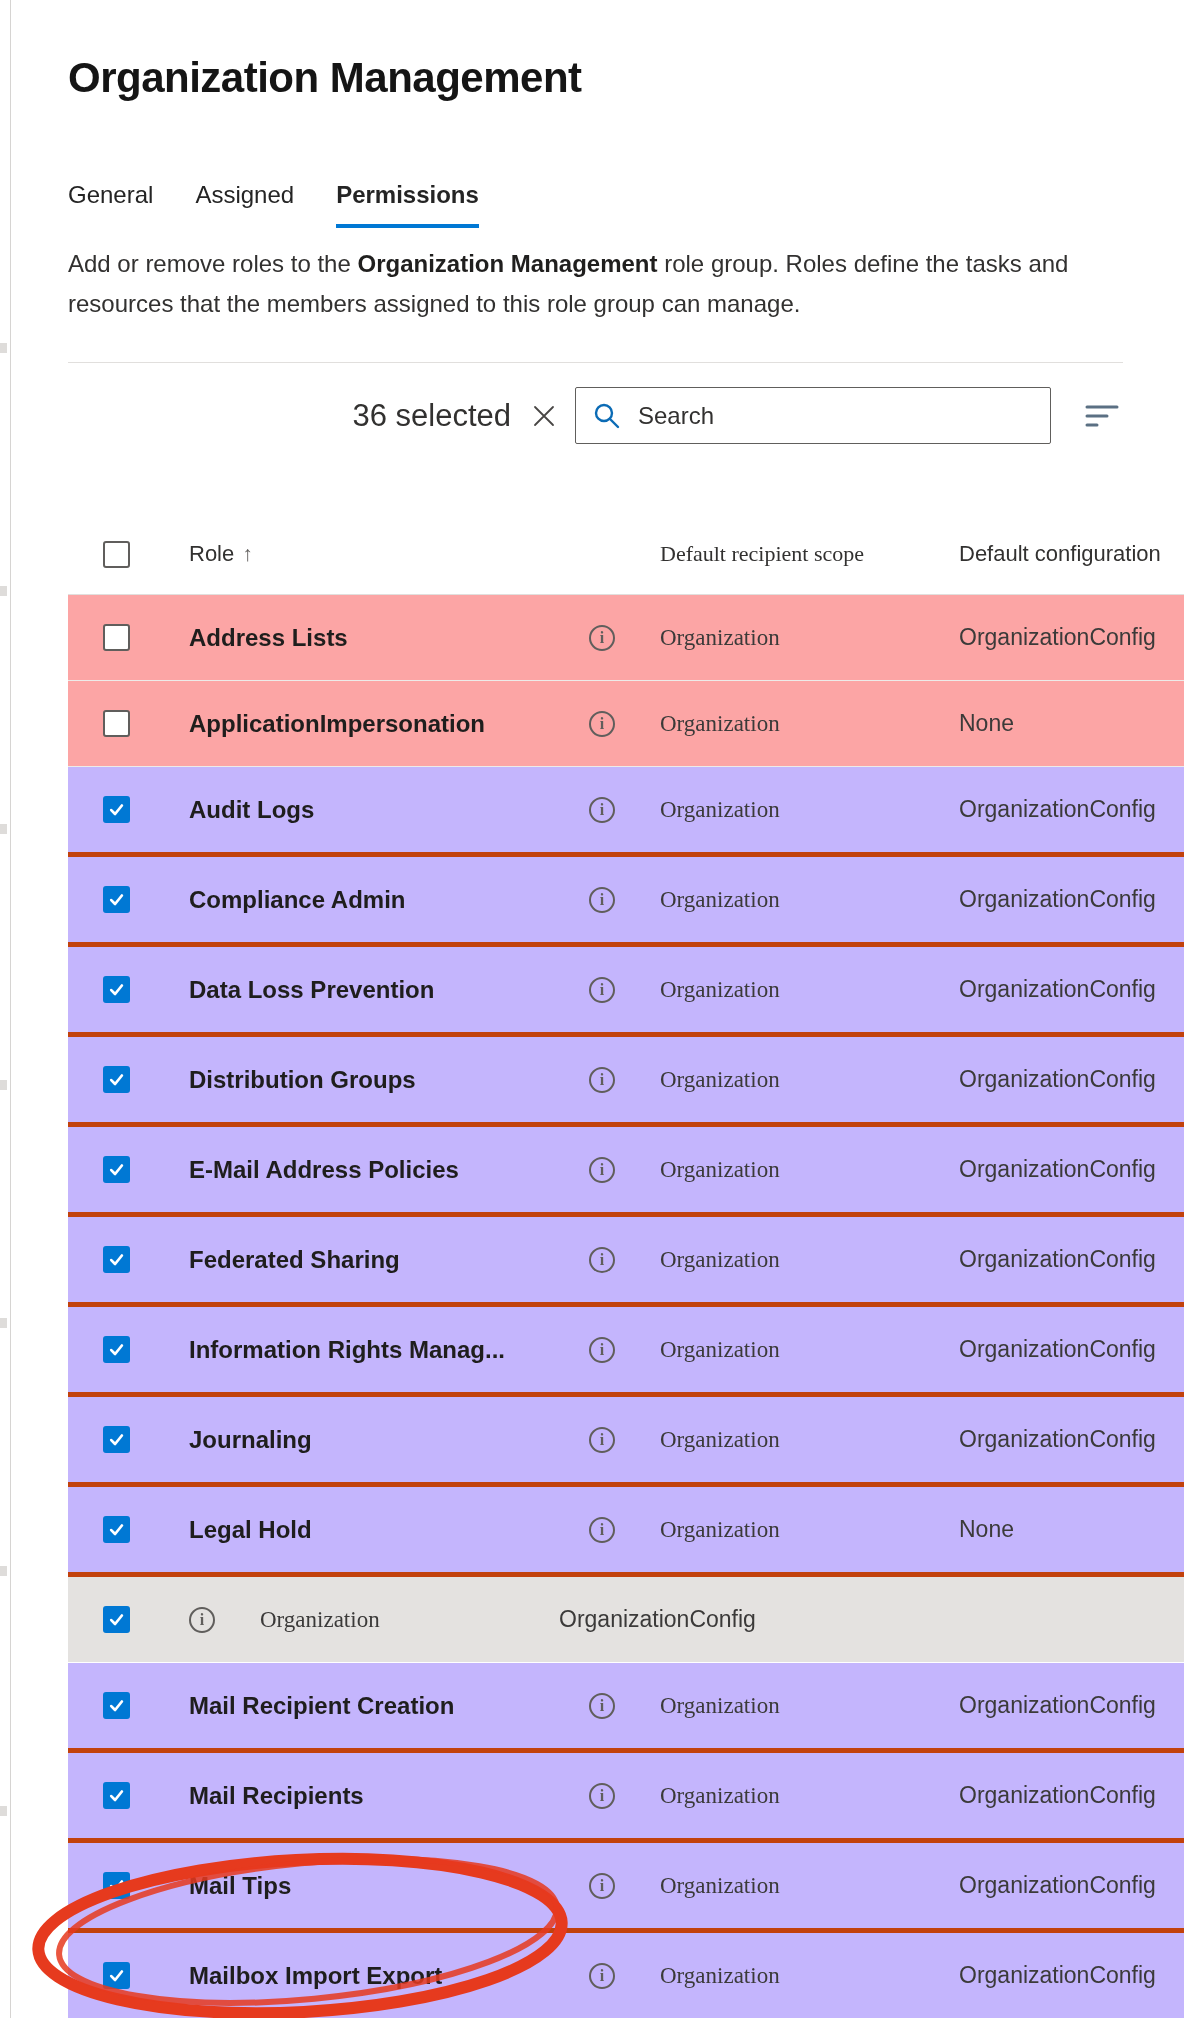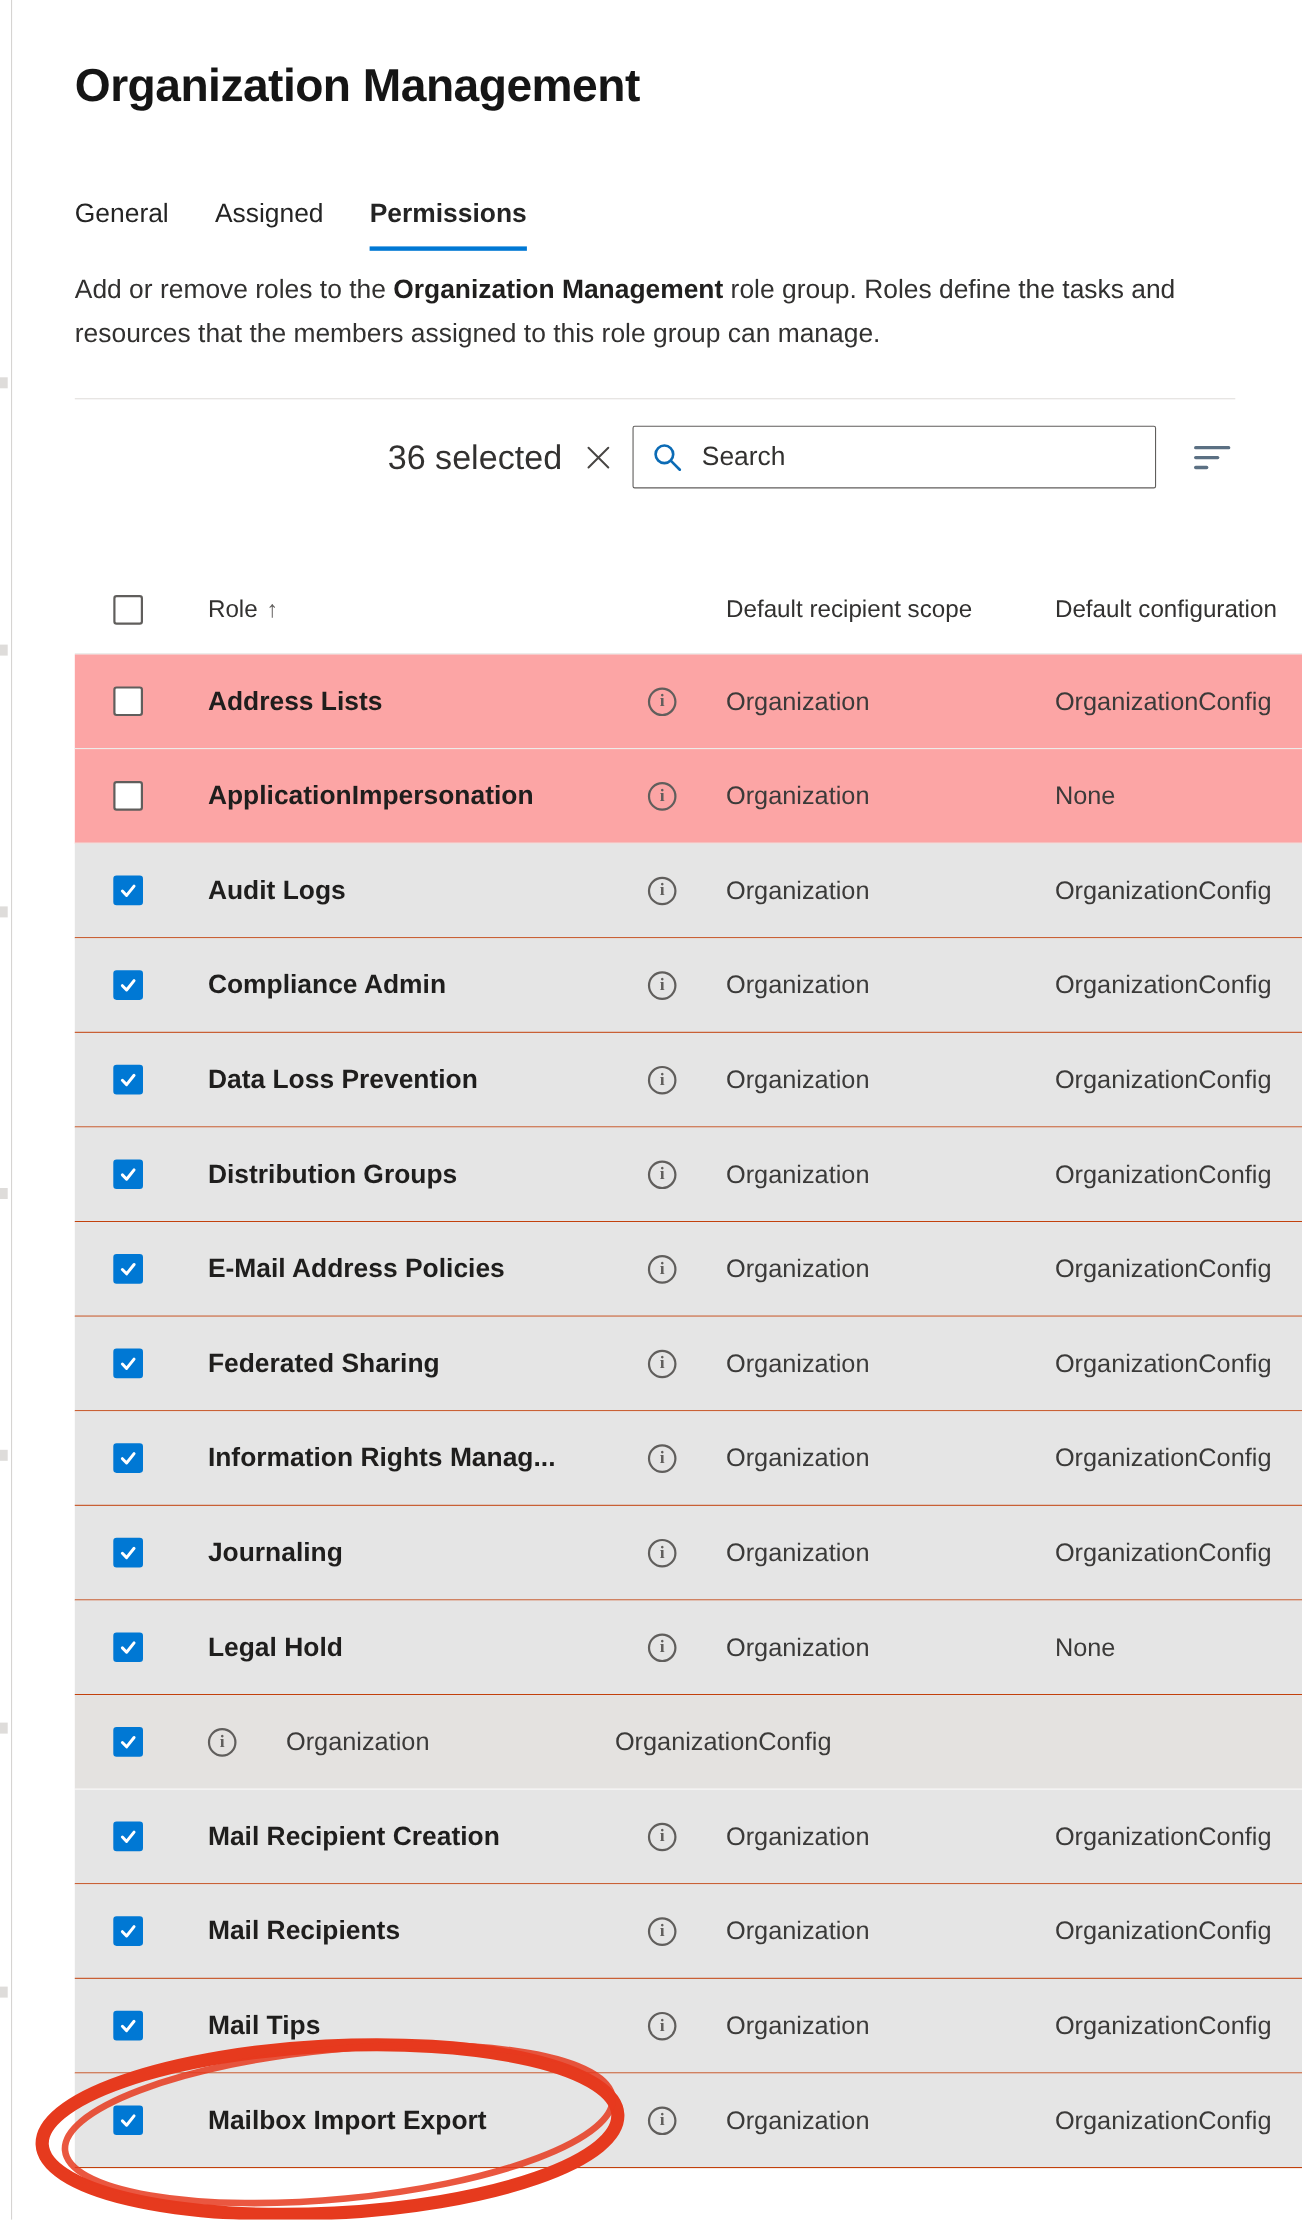--- a/index.html
+++ b/index.html
@@ -39,42 +39,42 @@
   .search-box input::placeholder{color:#323130;opacity:1;}
   .search-icon{position:absolute;left:18px;top:15px;width:27px;height:27px;pointer-events:none;}
   .filter-btn{margin-left:30px;width:42px;height:42px;display:flex;align-items:center;justify-content:center;cursor:pointer;background:none;border:none;padding:0;}
 
   .table{margin-top:70px;width:1116px;}
   .trow{display:flex;align-items:center;height:85px;padding-left:35px;box-sizing:content-box;}
   .table-header{height:80px;border-bottom:1px solid #e1dfdd;display:flex;align-items:center;padding-left:35px;}
   .cell-checkbox{width:86px;flex:none;display:flex;align-items:center;}
   .cell-role{width:400px;flex:none;white-space:nowrap;overflow:hidden;}
   .cell-info{width:71px;flex:none;display:flex;align-items:center;}
-  .cell-scope{width:299px;flex:none;white-space:nowrap;}
+  .cell-scope{width:299px;flex:none;white-space:nowrap;font-family:Liberation Serif, serif;}
   .cell-config{flex:1;white-space:nowrap;overflow:hidden;}
 
   .header-label{font-size:22px;color:#323130;}
   .sort-arrow{font-size:21px;color:#605e5c;margin-left:8px;}
 
   .checkbox{width:27px;height:27px;border-radius:3px;box-sizing:border-box;cursor:pointer;display:flex;align-items:center;justify-content:center;}
   .checkbox.unchecked{border:2px solid #605e5c;background:#fff;}
   .checkbox.checked{border:2px solid #0078d4;background:#0078d4;}
   .check{width:17px;height:17px;}
 
   .role-name{font-size:24px;font-weight:700;color:#1f1e1d;}
   .scope-value,.config-value{font-size:23px;color:#3b3a39;}
 
   .info-icon{
     width:26px;height:26px;border-radius:50%;border:2px solid #605e5c;box-sizing:border-box;
     display:flex;align-items:center;justify-content:center;color:#605e5c;
     font-size:16px;line-height:1;cursor:pointer;font-family:"Liberation Serif","DejaVu Serif",serif;font-weight:700;
   }
 
   .trow.bg-white{background:#fca5a5;border-bottom:1px solid #edebe9;}
-  .trow.bg-gray{background:#e5e5e5;border-bottom:1px solid #c2410c;}
+  .trow.bg-gray{background:#c4b5fd;border-bottom:5px solid #c2410c;}
   .trow.bg-darker{background:#e4e2e0;border-bottom:1px solid #ffffff;}
 
   .annotation-layer{position:absolute;left:0;top:0;width:1184px;height:2018px;pointer-events:none;z-index:10;}
 </style>
 </head>
 <body>
 
 <div class="panel-border"></div>
 <div class="edge-mark" style="top:343px;"></div>
 <div class="edge-mark" style="top:586px;"></div>

